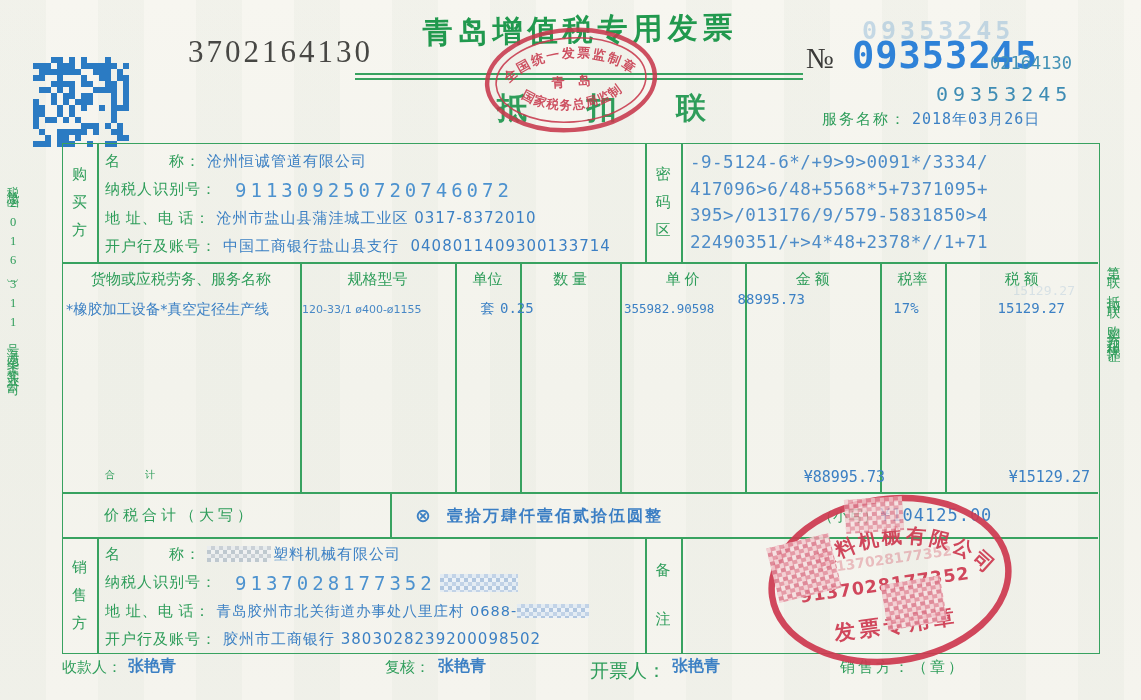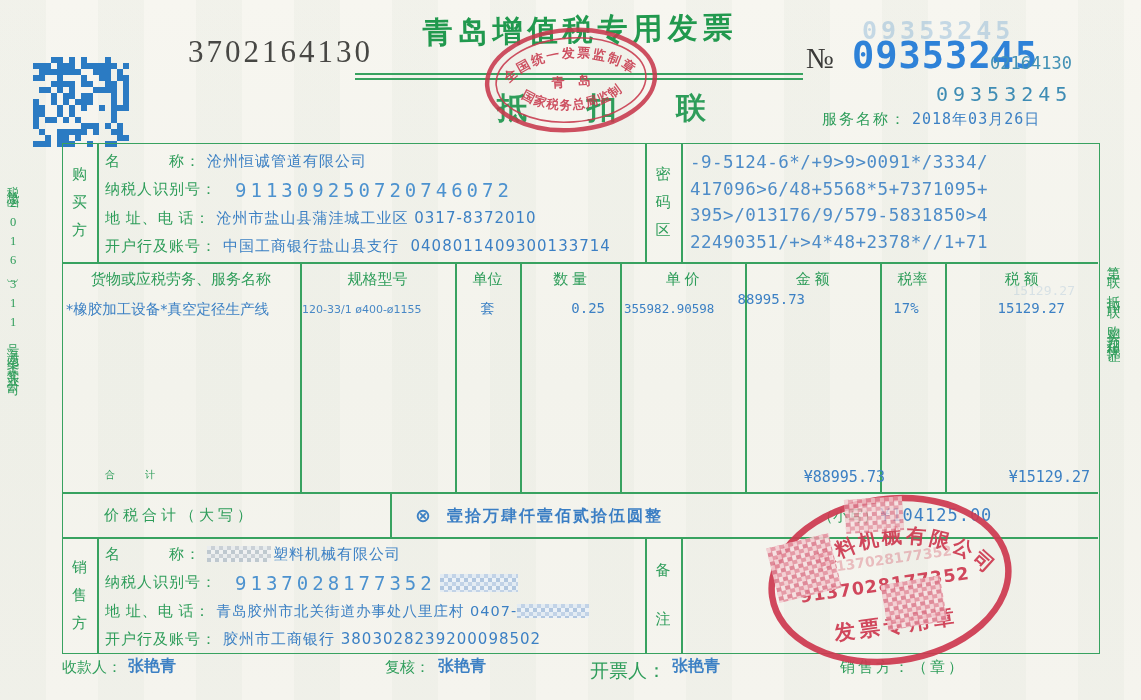--- a/index.html
+++ b/index.html
@@ -260,21 +260,21 @@
   <div class="colhead g" style="left:455px;width:65px;">单位</div>
   <div class="colhead g" style="left:520px;width:100px;">数  量</div>
   <div class="colhead g" style="left:620px;width:125px;">单  价</div>
   <div class="colhead g" style="left:745px;width:135px;">金    额</div>
   <div class="colhead g" style="left:880px;width:65px;">税率</div>
   <div class="colhead g" style="left:945px;width:153px;">税    额</div>
 
   <div class="cell b" style="left:66px;top:300px;width:232px;font-size:14.5px;">*橡胶加工设备*真空定径生产线</div>
   <div class="cell b" style="left:302px;top:303px;width:124px;font-size:11px;color:#4888c6;">120-33/1 ø400-ø1155</div>
   <div class="cell b" style="left:455px;top:300px;width:65px;text-align:center;">套</div>
-  <div class="cell b mono" style="left:500px;top:300px;width:105px;text-align:right;">0.25</div>
+  <div class="cell b mono" style="left:500px;top:300px;width:105px;">0.25</div>
   <div class="cell b mono" style="left:624px;top:301px;width:118px;font-size:12.5px;">355982.90598</div>
   <div class="cell b mono" style="left:700px;top:291px;width:105px;text-align:right;">88995.73</div>
   <div class="cell b mono" style="left:880px;top:300px;width:52px;text-align:center;">17%</div>
   <div class="cell b mono" style="left:963px;top:300px;width:102px;text-align:right;">15129.27</div>
   <div class="cell mono" style="left:975px;top:283px;width:100px;text-align:right;font-size:13px;color:rgba(70,130,190,.16);">15129.27</div>
 
   <div class="cell g" style="left:105px;top:468px;font-size:10px;white-space:pre;">合　　　计</div>
   <div class="cell b mono" style="left:765px;top:468px;width:120px;text-align:right;font-size:15px;">¥88995.73</div>
   <div class="cell b mono" style="left:970px;top:468px;width:120px;text-align:right;font-size:15px;">¥15129.27</div>
 
@@ -296,21 +296,21 @@
       <span class="mosaic mosaic-gray mosaic-inline" style="width:64px;height:16px;margin-left:6px;"></span>
       <span class="val b" style="margin-left:2px;">塑料机械有限公司</span>
     </div>
     <div class="row">
       <span class="lbl g">纳税人识别号：</span>
       <span class="idnum">9137028177352</span>
       <span class="mosaic mosaic-blue mosaic-inline" style="width:78px;height:18px;margin-left:4px;"></span>
     </div>
     <div class="row">
       <span class="lbl g">地 址、电 话：</span>
-      <span class="val b" style="font-size:14.5px;">青岛胶州市北关街道办事处八里庄村 0407-</span>
+      <span class="val b" style="font-size:14.5px;">青岛胶州市北关街道办事处八里庄村 0688-</span>
       <span class="mosaic mosaic-blue mosaic-inline" style="width:72px;height:14px;"></span>
     </div>
     <div class="row">
       <span class="lbl g">开户行及账号：</span>
       <span class="val b">胶州市工商银行 3803028239200098502</span>
     </div>
   </div>
 
   <div class="abs g vslabel" style="left:645px;top:555px;width:36px;height:80px;gap:34px;">
     <span>备</span>

